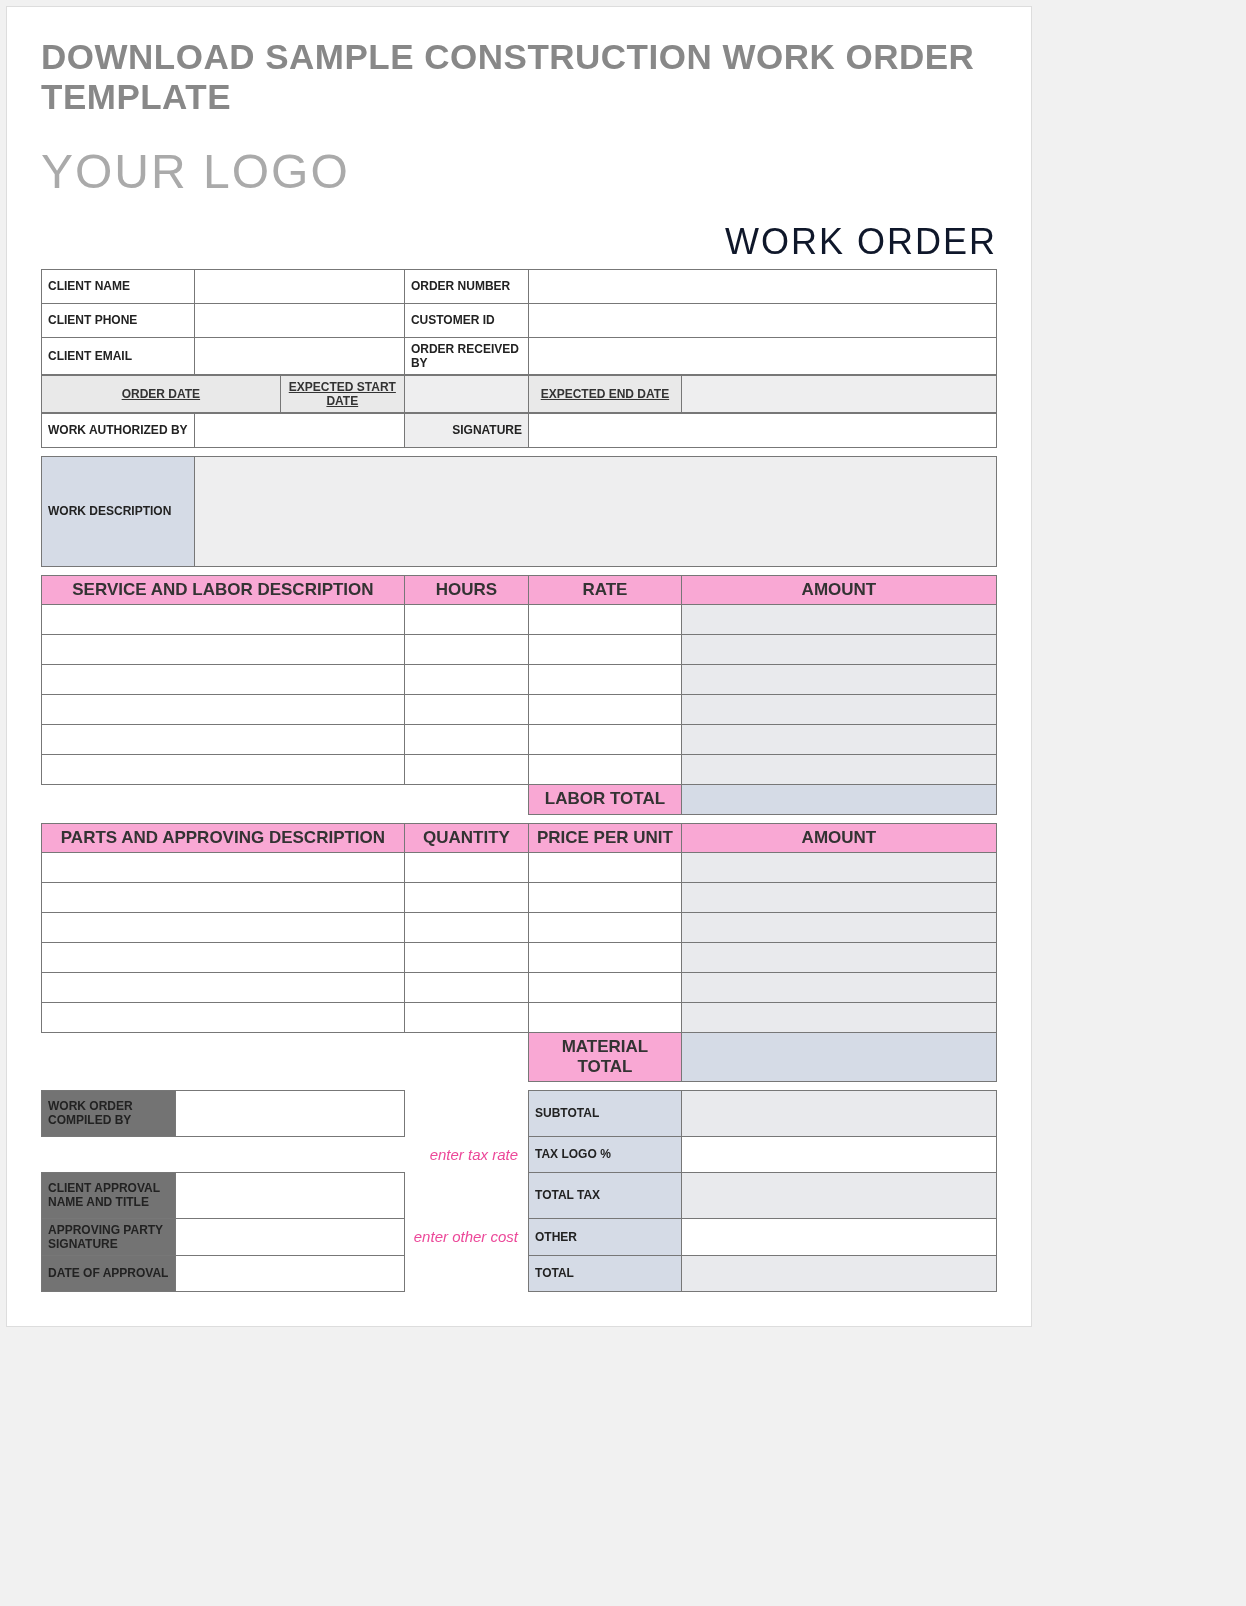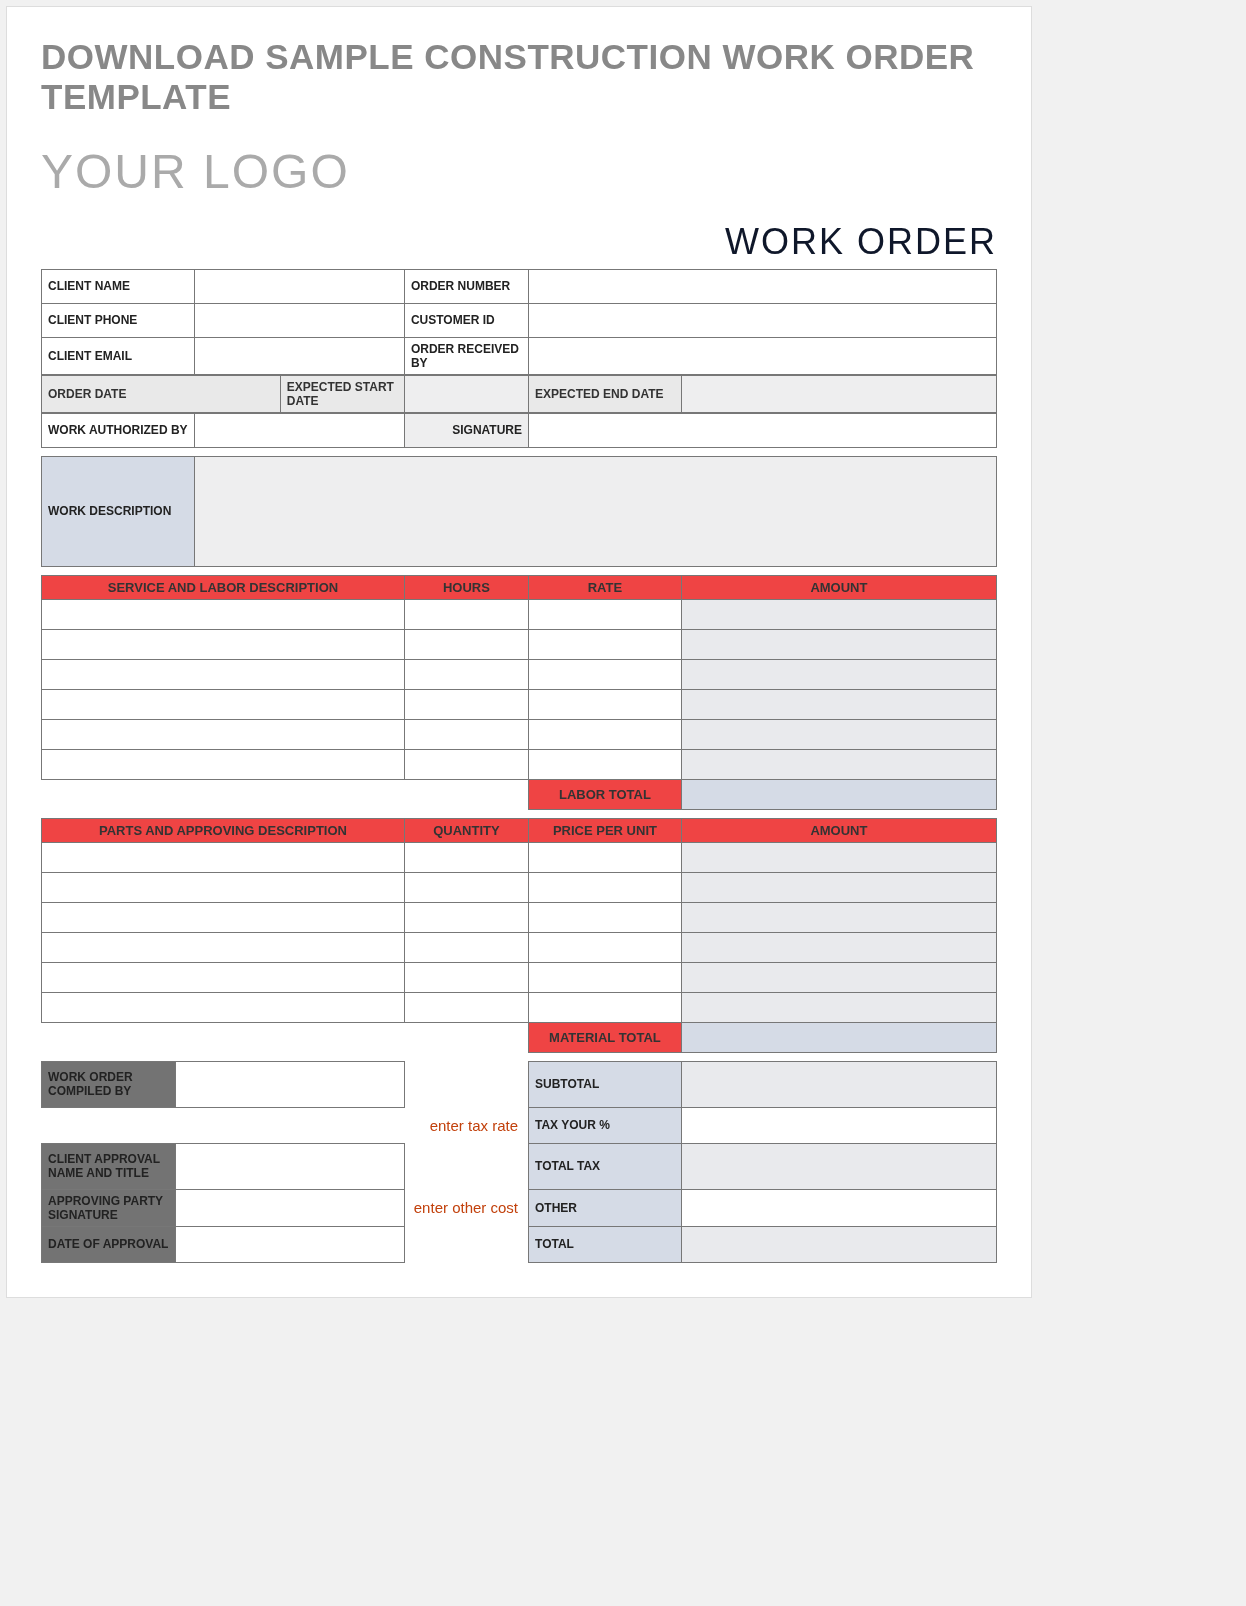--- a/index.html
+++ b/index.html
@@ -38,31 +38,31 @@
   .doc-type {
     text-align: right;
     font-size: 36px;
     color: #0f172a;
     letter-spacing: 2px;
     margin: 22px 0 6px 0;
   }
   table { border-collapse: collapse; width: 100%; }
   td, th { border: 1px solid #777; padding: 4px 6px; }
   .lbl { font-weight: 700; font-size: 12px; color:#222; }
-  .head-blue { background: #ef4444; text-align: center; font-weight: 700; font-size: 13px; }
-  .head-grey { background: #e9e9e9; text-align: left; font-weight: 700; font-size: 12px; }
+  .head-blue { background: #f9a8d4; text-align: center; font-weight: 700; font-size: 17px; }
+  .head-grey { background: #e9e9e9; text-align: center; font-weight: 700; font-size: 12px; text-decoration: underline; }
   .bg-blue { background: #d5dbe6; }
   .bg-grey { background: #eeeeef; }
   .bg-lgrey { background: #e9eaed; }
   .bg-shade { background: #737373; }
   .top-block td { height: 34px; }
   .desc-block td { }
   .service-table td { height: 30px; }
   .totals-row td { height: 36px; }
-  .hint { color: #c2410c; text-align: right; padding-right: 10px; font-size: 15px; }
+  .hint { font-style: italic; color: #ec4899; text-align: right; padding-right: 10px; font-size: 15px; }
   .noborder { border: none !important; }
   .small-gap { height: 8px; }
 </style>
 </head>
 <body>
 
 <div class="page">
 
   <h1 class="title">DOWNLOAD SAMPLE CONSTRUCTION WORK ORDER TEMPLATE</h1>
 
@@ -254,21 +254,21 @@
         <tr class="totals-row">
       <td class="lbl bg-shade" style="height:46px">WORK ORDER COMPILED BY</td>
       <td></td>
       <td class="noborder"></td>
       <td class="lbl bg-blue">SUBTOTAL</td>
       <td class="bg-lgrey"></td>
     </tr>
     <tr class="totals-row">
       <td class="noborder" colspan="2"></td>
       <td class="noborder hint">enter tax rate</td>
-      <td class="lbl bg-blue">TAX YOUR %</td>
+      <td class="lbl bg-blue">TAX LOGO %</td>
       <td></td>
     </tr>
     <tr class="totals-row">
       <td class="lbl bg-shade" style="height:46px">CLIENT APPROVAL NAME AND TITLE</td>
       <td></td>
       <td class="noborder"></td>
       <td class="lbl bg-blue">TOTAL TAX</td>
       <td class="bg-lgrey"></td>
     </tr>
     <tr class="totals-row">

